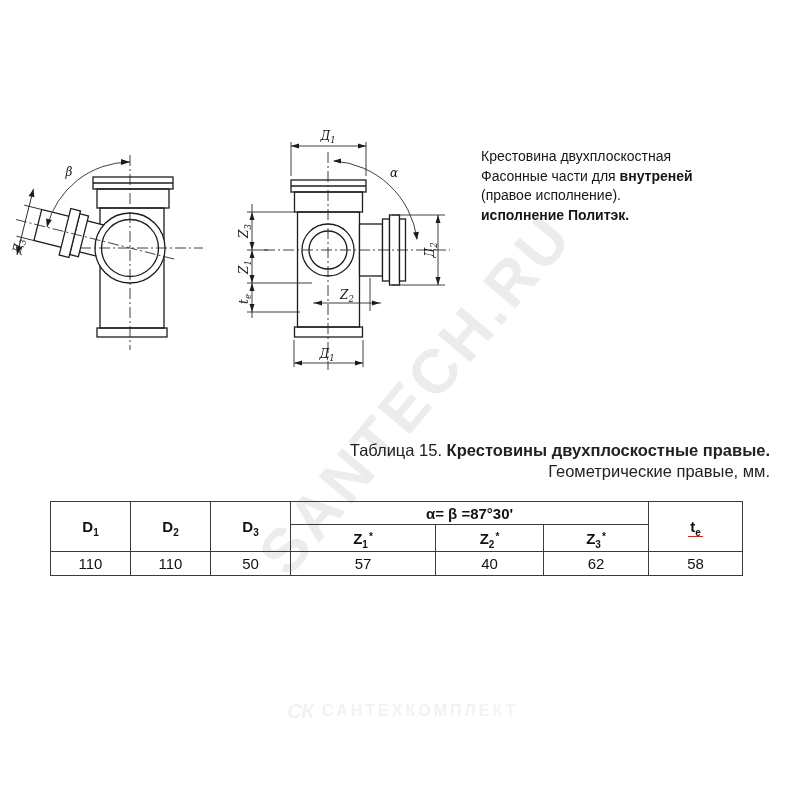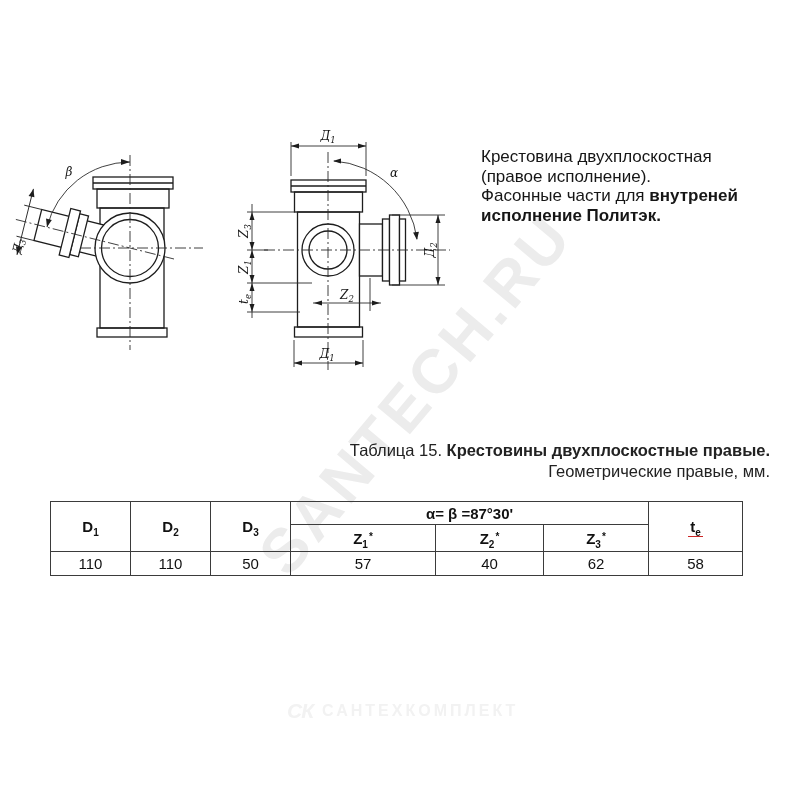--- a/index.html
+++ b/index.html
@@ -16,21 +16,21 @@
   
   .wm-brand{position:absolute;left:287px;top:699px;display:flex;align-items:center;gap:9px;
     color:#f2f2f2;z-index:0;white-space:nowrap;}
   .wm-brand .logo{font-style:italic;font-weight:bold;font-size:21px;letter-spacing:-1px;}
   .wm-brand .brand-text{font-weight:bold;font-size:16px;letter-spacing:3px;}
 
   .drawing-svg{position:absolute;left:0;top:0;z-index:1;}
 
   
   .descr{position:absolute;left:481px;top:147px;width:312px;z-index:2;
-    font-size:17px;line-height:19.6px;color:#161616;}
+    font-size:14px;line-height:19.6px;color:#161616;}
   .descr b{font-weight:bold;}
 
   
   .caption{position:absolute;left:300px;top:440px;width:470px;text-align:right;z-index:2;
     font-size:16.5px;line-height:20.5px;color:#222;}
   .caption b{font-weight:bold;}
 
   
   table.spec{position:absolute;left:50px;top:501px;width:692px;z-index:2;
     border-collapse:collapse;table-layout:fixed;}
@@ -157,22 +157,22 @@
       <line class="dim" x1="363" y1="340" x2="363" y2="367"></line>
       <line class="dim" x1="294" y1="363" x2="363" y2="363"></line>
       <polygon class="ah" points="294,363 302,360.5 302,365.5"></polygon>
       <polygon class="ah" points="363,363 355,360.5 355,365.5"></polygon>
       <text class="lbl" x="327" y="358" text-anchor="middle"><tspan>Д</tspan><tspan class="sub" dy="2.5">1</tspan></text>
     </g>
   </svg>
 
   <div class="descr">
     <div>Крестовина двухплоскостная</div>
+    <div><span>Фасонные части для </span><b>внутреней</b></div>
     <div>(правое исполнение).</div>
-    <div><span>Фасонные части для </span><b>внутреней</b></div>
     <div><b>исполнение Политэк.</b></div>
   </div>
 
   <div class="caption">
     <div><span>Таблица 15. </span><b>Крестовины двухплоскостные правые.</b></div>
     <div>Геометрические правые, мм.</div>
   </div>
 
   <table class="spec">
     <colgroup>

